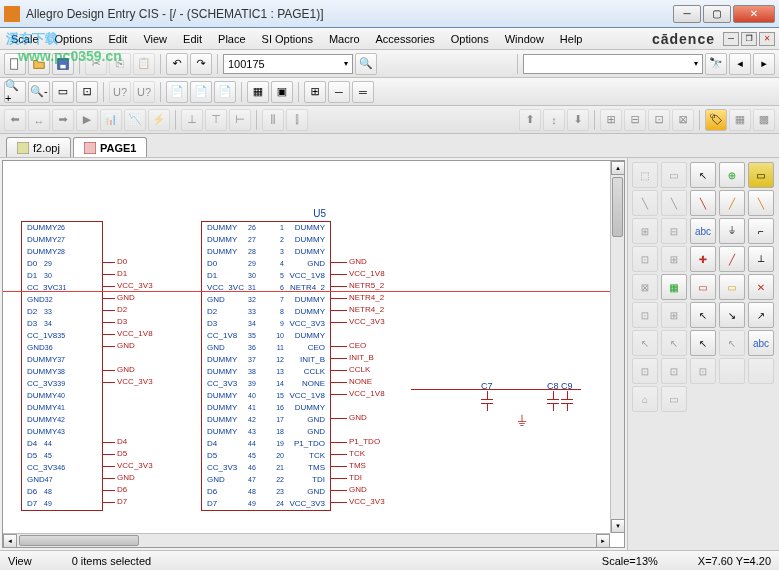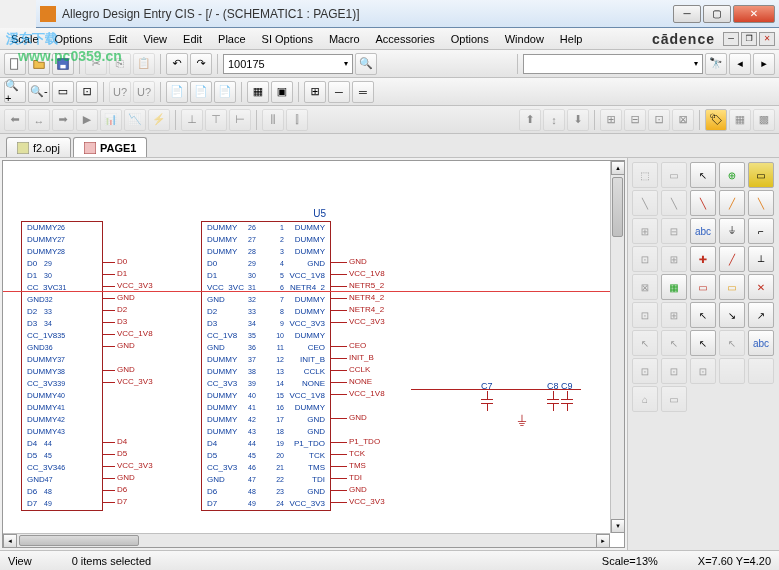--- a/index.html
+++ b/index.html
@@ -1,18 +1,18 @@
 <!DOCTYPE html>
 <html><head>
 <meta charset="utf-8">
 <style>
 * { box-sizing: border-box; margin: 0; padding: 0; font-family: Tahoma, Arial, sans-serif; font-size: 11px; }
 body { width: 779px; height: 570px; background: #f0f0f0; overflow: hidden; position: relative; }
 
-.titlebar { height: 28px; background: linear-gradient(#eef4fb, #d6e5f5); display: flex; align-items: center; padding: 0 4px; border-bottom: 1px solid #6b8aab; margin-left: 36px; }
+.titlebar { height: 28px; background: linear-gradient(#eef4fb, #d6e5f5); display: flex; align-items: center; padding: 0 4px; border-bottom: 1px solid #6b8aab; }
 .titlebar .app-icon { width: 16px; height: 16px; background: #e08020; margin-right: 6px; }
 .titlebar .title { flex: 1; color: #333; font-size: 12px; }
 .winbtns { display: flex; gap: 2px; }
 .winbtn { width: 28px; height: 18px; background: linear-gradient(#f7f7f7,#dcdcdc); border: 1px solid #8a8a8a; border-radius: 2px; display: flex; align-items: center; justify-content: center; font-size: 10px; cursor: pointer; }
 .winbtn.close { background: linear-gradient(#f0947a,#d4452b); color: #fff; width: 42px; }
 
 .menubar { height: 22px; background: linear-gradient(#f7f7f7,#e8e8e8); display: flex; align-items: center; padding: 0 4px; border-bottom: 1px solid #c0c0c0; gap: 2px; }
 .menuitem { padding: 2px 7px; cursor: pointer; }
 .brand { margin-left: auto; margin-right: 6px; font-size: 14px; letter-spacing: 1px; font-weight: bold; color: #333; }
 .mdi-btns { display: flex; gap: 2px; }

